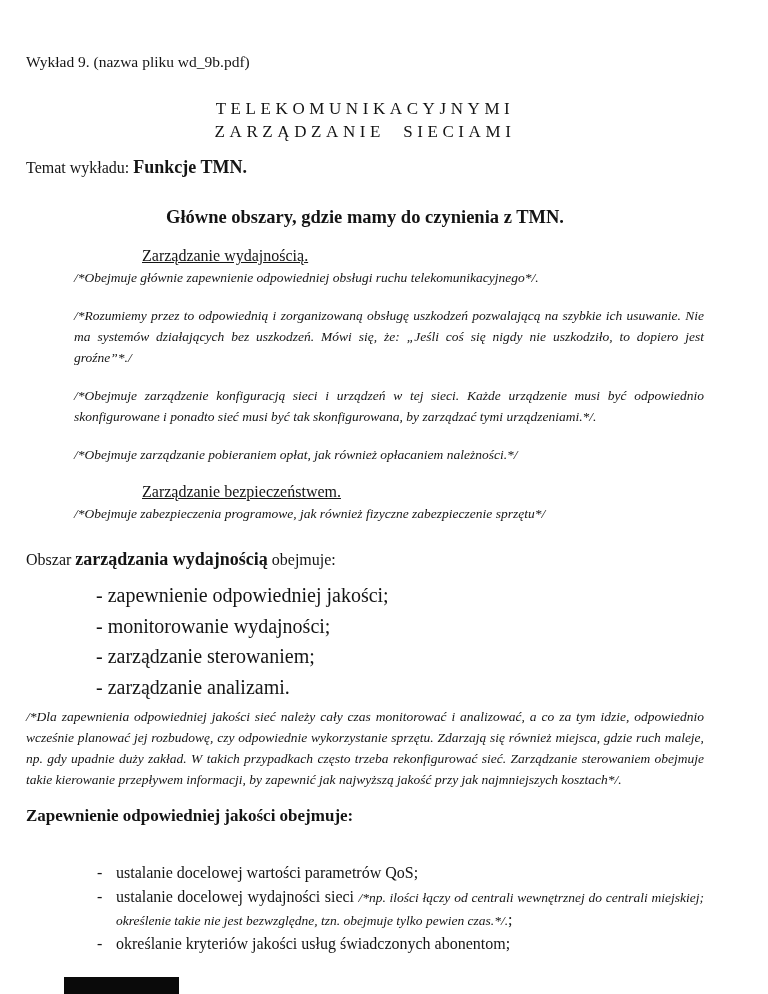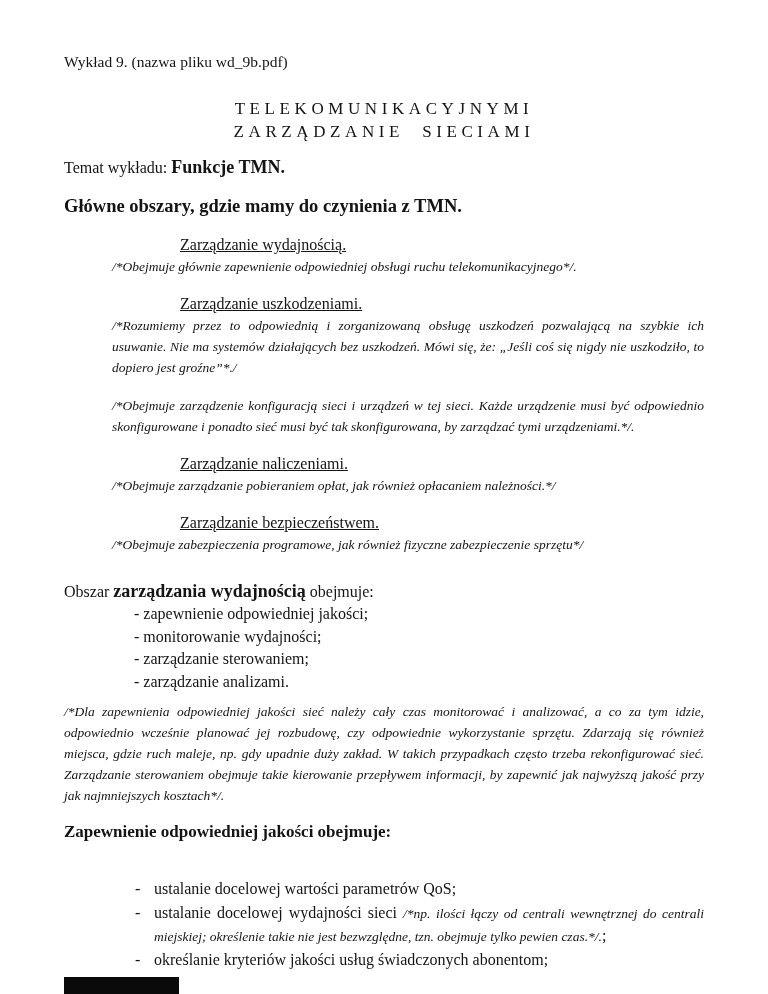--- a/index.html
+++ b/index.html
@@ -10,50 +10,50 @@
   *{margin:0;padding:0;box-sizing:border-box;}
   html,body{background:var(--paper);}
   body{
     width:768px;height:994px;
     position:relative;overflow:hidden;
     font-family:"Liberation Serif","DejaVu Serif",serif;
     color:var(--ink);
   }
   .page{
     position:absolute;inset:0;
-    padding:52px 64px 0 64px;
+    padding:52px 64px 0 26px;
   }
   
   .doc-header{font-size:15.5px;line-height:20px;}
   
   .title-block{margin-top:25px;text-align:center;}
   .title-line{
     font-size:17px;line-height:23px;
     letter-spacing:0.27em;word-spacing:0.55em;
   }
   
   .topic{margin-top:14px;font-size:16px;line-height:21px;}
   .topic b{font-size:18px;}
   .note{
     font-style:italic;font-size:13.5px;line-height:21px;
   }
   .note.justify{text-align:justify;}
   
-  .areas-heading{margin-top:17px;font-size:18.5px;line-height:23px;font-weight:bold;}
+  .areas-heading{margin-top:28px;font-size:18.5px;line-height:23px;font-weight:bold;text-align:center;}
   .area{margin-top:17px;margin-left:48px;}
   .area:first-of-type{margin-top:3px;}
   .area-title{
     font-size:16px;line-height:20px;
     padding-left:68px;text-decoration:underline;
   }
   .area-note{margin-top:1px;}
   
-  .perf-intro{margin-top:25px;font-size:16px;line-height:22px;}
+  .perf-intro{margin-top:19px;font-size:16px;line-height:32px;}
   .perf-intro b{font-size:18px;}
-  .perf-bullet{font-size:16px;line-height:22.5px;padding-left:70px;}
+  .perf-bullet{font-size:20px;line-height:22.5px;padding-left:70px;margin-top:8px;}
   .perf-note{margin-top:8px;}
   
   .quality-heading{margin-top:15px;font-size:17px;line-height:22px;font-weight:bold;}
   .quality-list{list-style:none;margin-top:35px;}
   .quality-list li{
     position:relative;
     font-size:16px;line-height:22.5px;
     padding-left:90px;
     text-align:justify;
   }
@@ -86,30 +86,28 @@
   <p class="topic"><span>Temat wykładu: </span><b>Funkcje TMN.</b></p>
 
   <h2 class="areas-heading">Główne obszary, gdzie mamy do czynienia z TMN.</h2>
 
   <div class="area">
     <p class="area-title">Zarządzanie wydajnością.</p>
     <p class="note area-note">/*Obejmuje głównie zapewnienie odpowiedniej obsługi ruchu telekomunikacyjnego*/.</p>
   </div>
 
   <div class="area">
-    <p class="area-title">Zarządzanie uszkodzeniami.</p>
     <p class="note area-note justify">/*Rozumiemy przez to odpowiednią i zorganizowaną obsługę uszkodzeń pozwalającą na szybkie ich usuwanie. Nie ma systemów działających bez uszkodzeń. Mówi się, że: „Jeśli coś się nigdy nie uszkodziło, to dopiero jest groźne”*./</p>
   </div>
 
   <div class="area">
     <p class="note area-note justify">/*Obejmuje zarządzenie konfiguracją sieci i urządzeń w tej sieci. Każde urządzenie musi być odpowiednio skonfigurowane i ponadto sieć musi być tak skonfigurowana, by zarządzać tymi urządzeniami.*/.</p>
   </div>
 
   <div class="area">
-    <p class="area-title">Zarządzanie naliczeniami.</p>
     <p class="note area-note">/*Obejmuje zarządzanie pobieraniem opłat, jak również opłacaniem należności.*/</p>
   </div>
 
   <div class="area">
     <p class="area-title">Zarządzanie bezpieczeństwem.</p>
     <p class="note area-note">/*Obejmuje zabezpieczenia programowe, jak również fizyczne zabezpieczenie sprzętu*/</p>
   </div>
 
   <p class="perf-intro"><span>Obszar </span><b>zarządzania wydajnością</b><span> obejmuje:</span></p>
 

